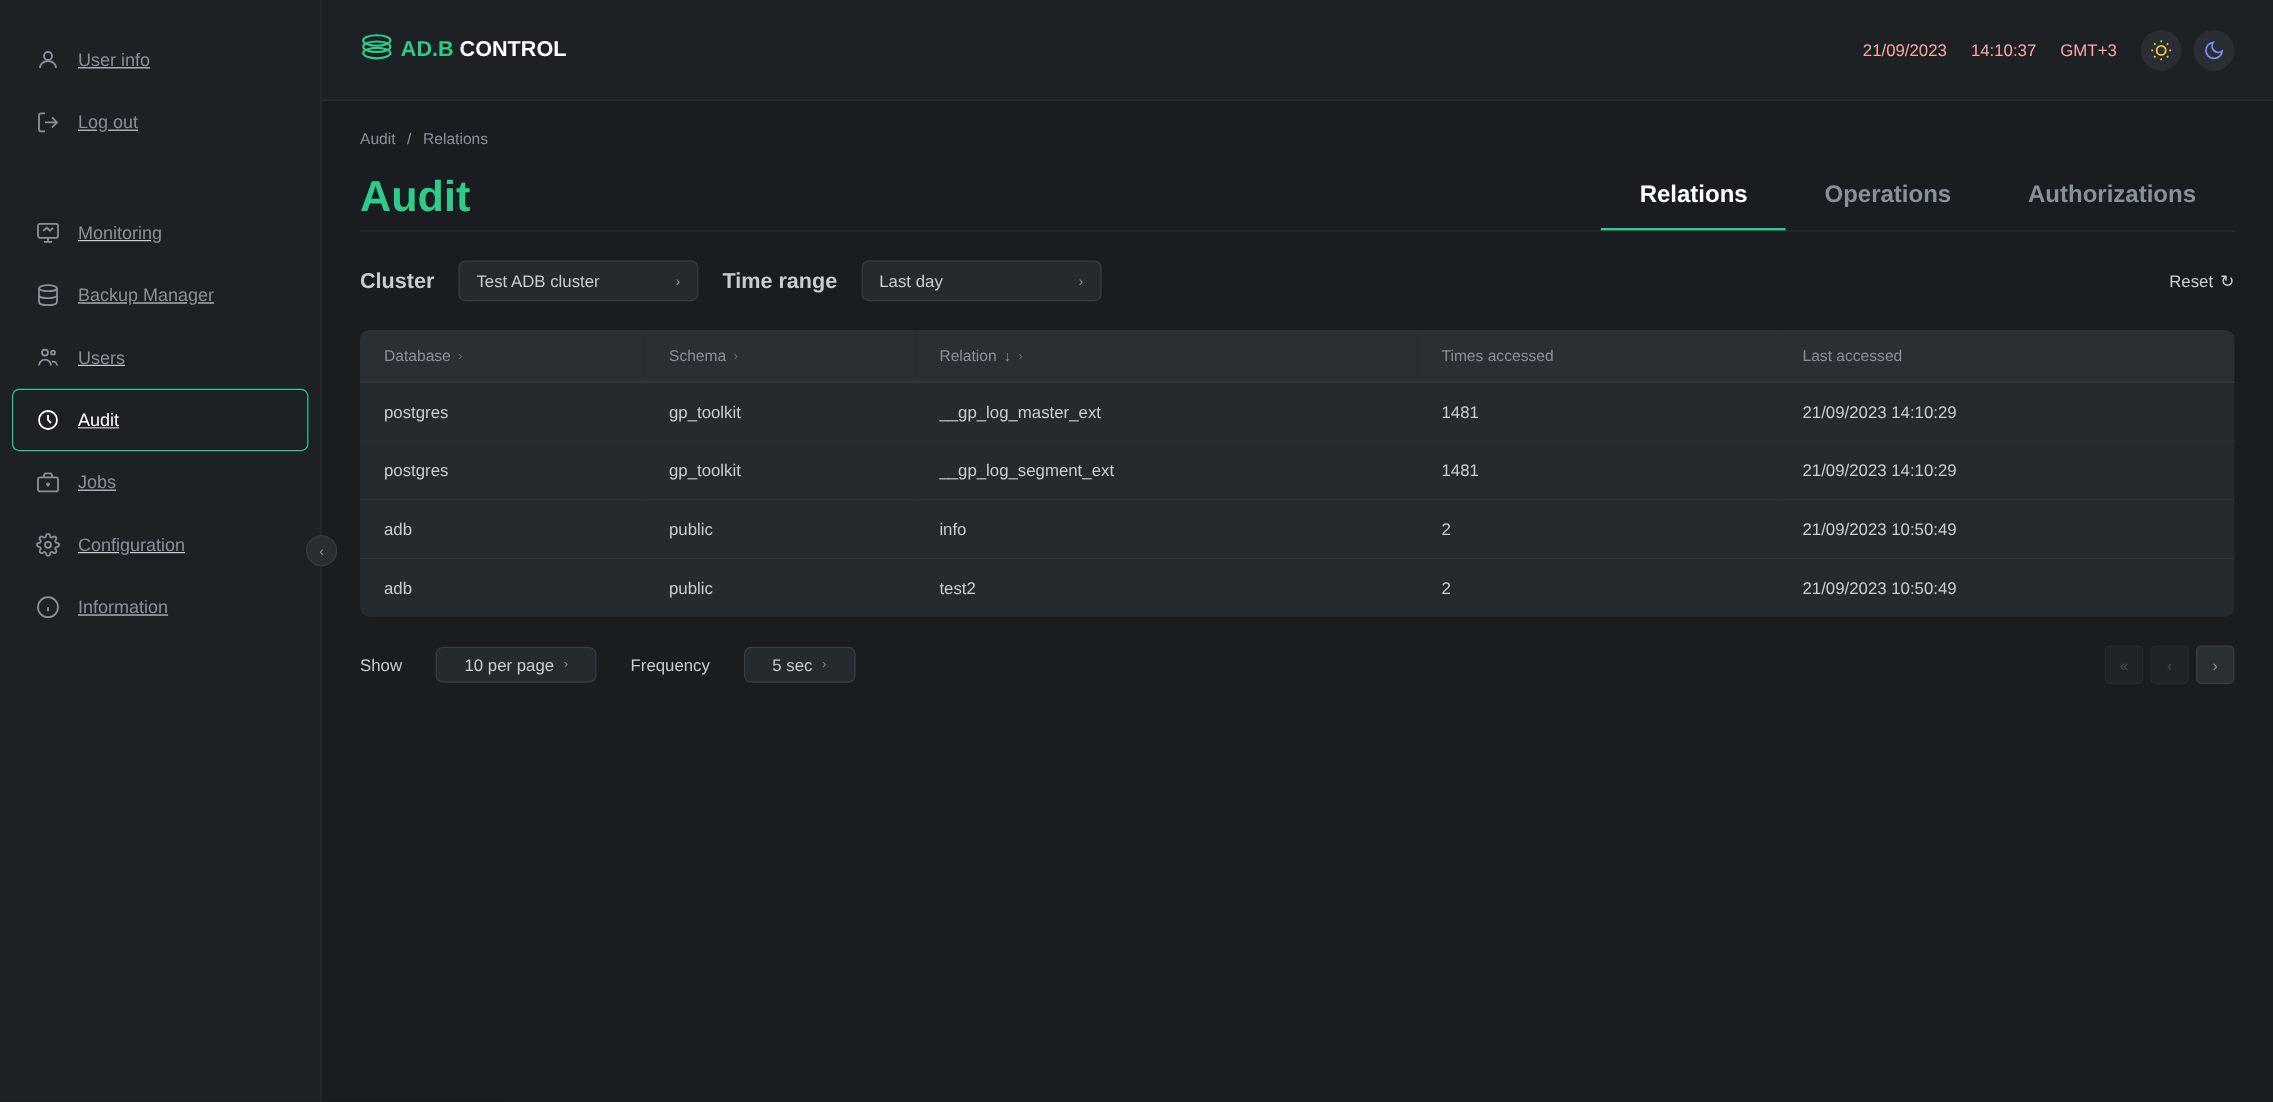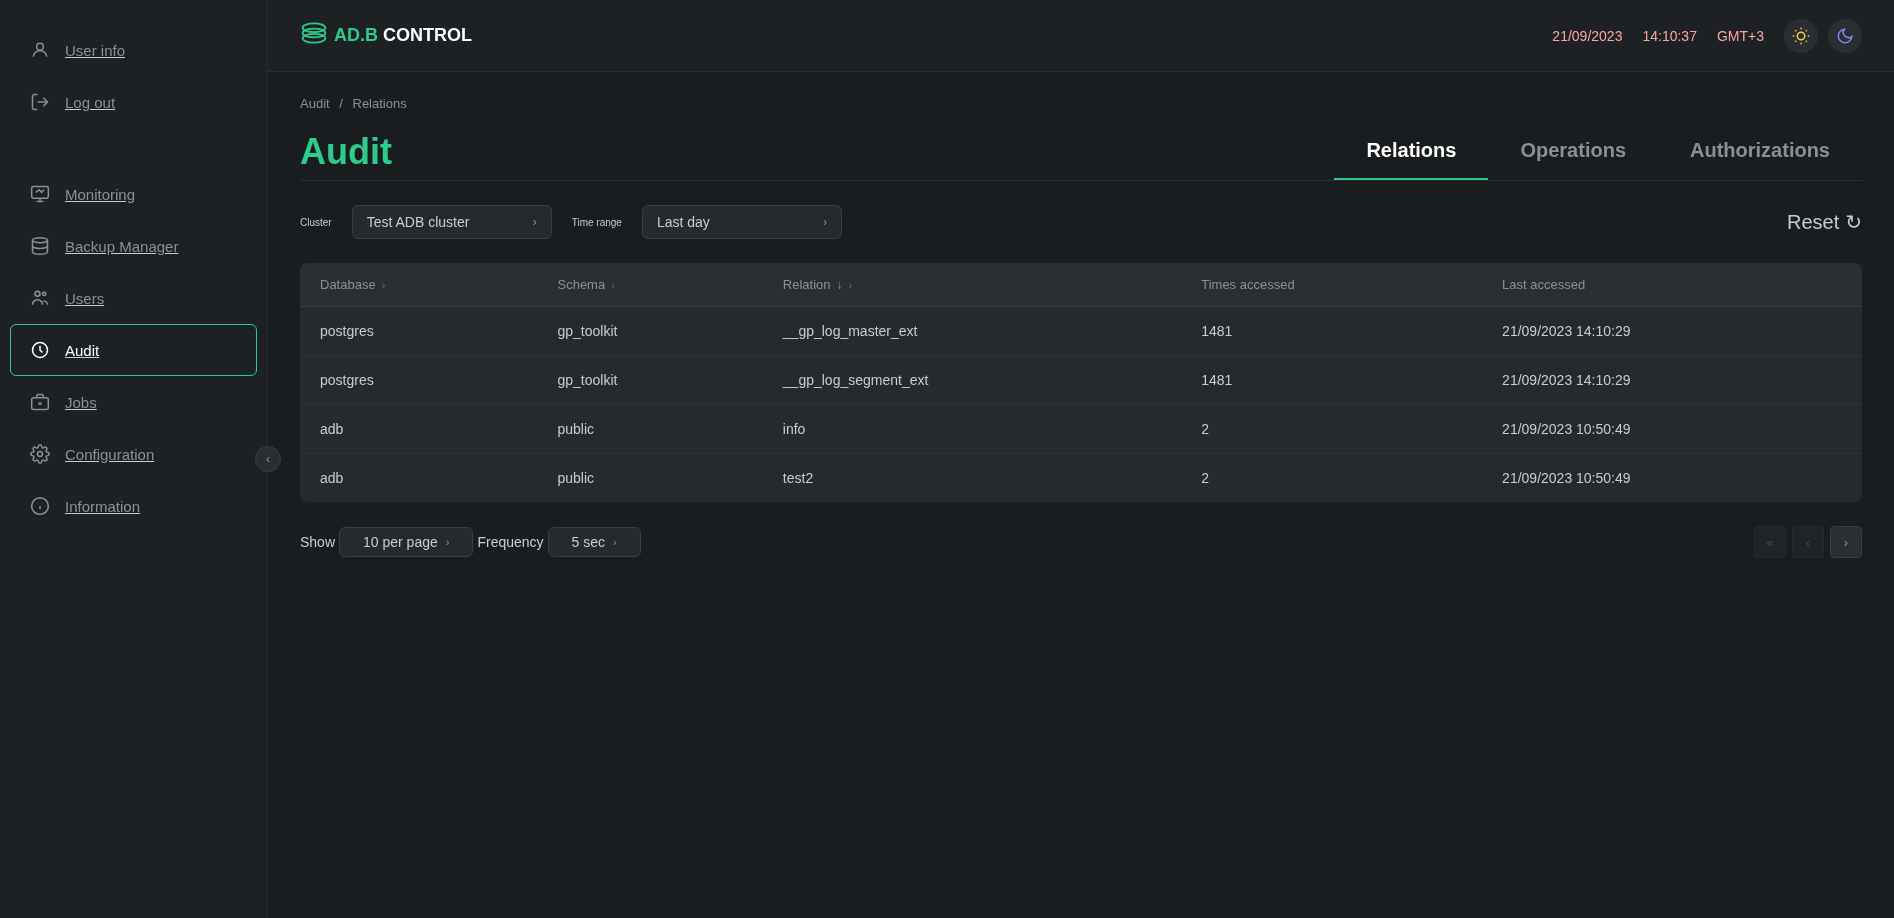--- a/index.html
+++ b/index.html
@@ -82,21 +82,21 @@
     }
 
     
     .topbar {
       display: flex;
       align-items: center;
       justify-content: space-between;
       padding: 16px 32px;
       background: #1e2124;
       border-bottom: 1px solid #2a2e32;
-      height: 72px;
+      height: 84px;
     }
     .logo {
       display: flex;
       align-items: center;
       gap: 6px;
       font-size: 18px;
       font-weight: 700;
       color: #fff;
     }
     .logo-icon {
@@ -183,22 +183,22 @@
 
     
     .filters-row {
       display: flex;
       align-items: center;
       gap: 20px;
       margin-bottom: 24px;
     }
     .filter-label {
       color: #c8cdd2;
-      font-size: 10px;
-      font-weight: 400;
+      font-size: 18px;
+      font-weight: 700;
     }
     .filter-select {
       display: flex;
       align-items: center;
       justify-content: space-between;
       background: #252a2e;
       border: 1px solid #3a3e44;
       border-radius: 6px;
       padding: 8px 14px;
       color: #c8cdd2;
@@ -208,21 +208,21 @@
       gap: 44px;
     }
     .filter-select .chevron { color: #8a9099; margin-left: 12px; font-size: 12px; }
     .reset-btn {
       margin-left: auto;
       display: flex;
       align-items: center;
       gap: 6px;
       color: #c8cdd2;
       cursor: pointer;
-      font-size: 20px;
+      font-size: 14px;
       background: none;
       border: none;
     }
 
     
     .table-container {
       background: #252a2e;
       border-radius: 8px;
       overflow: hidden;
       margin-bottom: 24px;
@@ -264,21 +264,21 @@
       padding: 16px 20px;
       color: #c8cdd2;
       font-size: 14px;
       margin-top: 31px;
     }
 
     
     .pagination-row {
       display: flex;
       align-items: center;
-      gap: 4px;
+      gap: 28px;
       margin-top: 8px;
     }
     .pagination-label {
       color: #c8cdd2;
       font-size: 14px;
     }
     .pagination-select {
       display: flex;
       align-items: center;
       gap: 8px;

